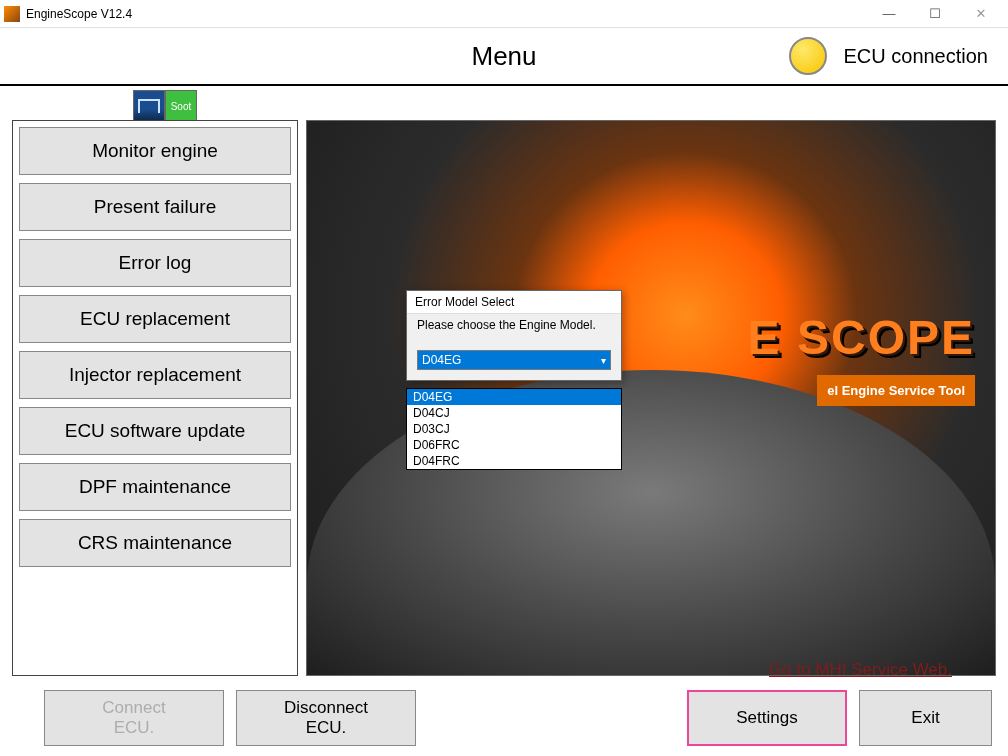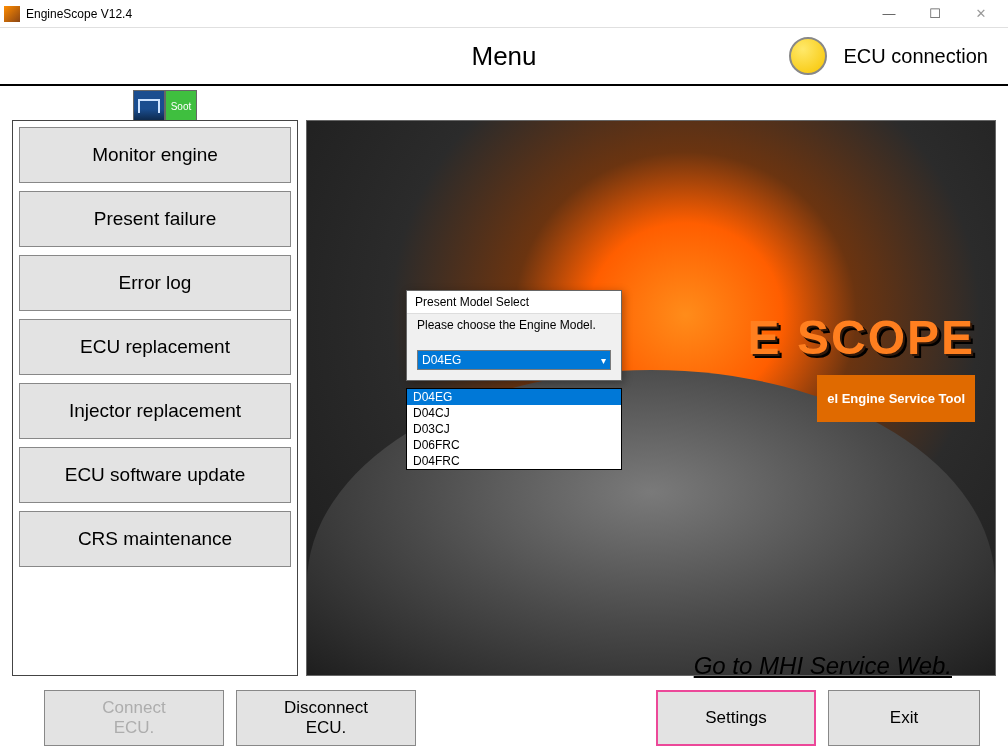--- a/index.html
+++ b/index.html
@@ -25,42 +25,42 @@
 .top-icons .ico { width: 32px; height: 32px; border: 1px solid #666; }
 .top-icons .ico.wave { background: linear-gradient(180deg,#1a4d8f 60%,#0d2748); position: relative; }
 .top-icons .ico.wave::after { content:""; position:absolute; left:4px; right:4px; top:8px; height:12px; border-top:2px solid #cde3ff; border-left:2px solid #cde3ff; border-right:2px solid #cde3ff; }
 .top-icons .ico.soot { background:#3fbf3f; color:#fff; font-size:10px; display:flex; align-items:center; justify-content:center; }
 
 
 .content { position: absolute; top: 120px; left: 12px; right: 12px; bottom: 80px; display: flex; gap: 8px; }
 
 
 .sidebar { width: 286px; border: 1.5px solid #444; padding: 6px; display: flex; flex-direction: column; gap: 8px; background:#fff; }
-.side-btn { height: 56px; background: #e3e3e3; border: 1px solid #888; font-size: 19px; display: flex; align-items: center; justify-content: center; cursor: pointer; }
+.side-btn { height: 48px; background: #e3e3e3; border: 1px solid #888; font-size: 19px; display: flex; align-items: center; justify-content: center; cursor: pointer; }
 
 
 .main-panel { flex:1; border:1px solid #666; position:relative; overflow:hidden; background: radial-gradient(ellipse at 55% 35%, #ff8c1a 0%, #ff5e00 18%, #6b3410 32%, #2b2b2b 55%, #1a1a1a 100%); }
 .main-panel .logo-text { position:absolute; right:20px; top:189px; color:#ff7f1f; font-weight:bold; font-size:48px; letter-spacing:2px; text-shadow:2px 2px 0 #32190a,4px 4px 0 #000; }
-.main-panel .logo-sub { position:absolute; right:20px; top:254px; background:#e06a00; color:#fff; font-size:13px; padding:16px 10px; font-weight:bold;text-align:center; }
+.main-panel .logo-sub { position:absolute; right:20px; top:254px; background:#e06a00; color:#fff; font-size:13px; padding:8px 10px; font-weight:bold;text-align:center; }
 .main-panel .machinery { position:absolute; left:0; right:0; bottom:0; height:55%; background: radial-gradient(ellipse at 50% 40%, #7a7a7a, #4a4a4a, #1e1e1e); border-top-left-radius:50% 70%; border-top-right-radius:50% 70%; }
 
 
 .dialog { position:absolute; left:406px; top:290px; width:216px; background:#f0f0f0; border:1px solid #666; box-shadow:2px 2px 8px rgba(0,0,0,.3); z-index:10; }
 .dialog .dlg-title { font-size:12px; padding:4px 8px; background:#fff; border-bottom:1px solid #ddd; }
 .dialog .dlg-body { padding:4px 10px 10px; }
 .dialog .dlg-msg { font-size:12px; margin-bottom:18px; }
 .dialog .combo { width:100%; height:20px; background:#0078d7; color:#fff; border:1px solid #7a7a7a; font-size:12px; display:flex; align-items:center; justify-content:space-between; padding:0 4px; }
 .dialog .combo .arrow { color:#fff; font-size:10px; }
 .dropdown { position:absolute; left:406px; top:388px; width:216px; background:#fff; border:1px solid #000; z-index:11; }
 .dropdown .opt { font-size:12px; padding:1px 6px; height:16px; line-height:14px; cursor:pointer; }
 .dropdown .opt.selected { background:#0078d7; color:#fff; }
 
 
 .footer-link { position:absolute; right:56px; bottom:76px; }
-.footer-link a { color:#000000; text-decoration:underline; font-size:24px;font-style:italic; }
+.footer-link a { color:#7f1d1d; text-decoration:underline; font-size:17px; }
 
 .bottom-bar { position:absolute; left:12px; right:12px; bottom:10px; height:56px; display:flex; align-items:stretch; }
 .bottom-bar .btm-btn { width:180px; height:56px; border:1px solid #888; background:#e3e3e3; font-size:17px; display:flex; align-items:center; justify-content:center; text-align:center; line-height:1.2; margin-right:12px; cursor:pointer; }
 .bottom-bar .btm-btn.disabled { color:#adadad; cursor:default; }
 .bottom-bar .spacer { flex:1; }
 .bottom-bar .btm-btn.accent { border:2px solid #ec4899; }
 </style>
 </head>
 <body>
 
@@ -88,31 +88,32 @@
 </div>
 
 <div class="content">
   <div class="sidebar">
     <div class="side-btn">Monitor engine</div>
     <div class="side-btn">Present failure</div>
     <div class="side-btn">Error log</div>
     <div class="side-btn">ECU replacement</div>
     <div class="side-btn">Injector replacement</div>
     <div class="side-btn">ECU software update</div>
+    <div class="side-btn">DPF maintenance</div>
     <div class="side-btn">CRS maintenance</div>
   </div>
   <div class="main-panel">
     <div class="machinery"></div>
     <div class="logo-text">E SCOPE</div>
     <div class="logo-sub">el  Engine Service Tool</div>
   </div>
 </div>
 
 <div class="dialog">
-  <div class="dlg-title">Present Model Select</div>
+  <div class="dlg-title">Error Model Select</div>
   <div class="dlg-body">
     <div class="dlg-msg">Please choose the Engine Model.</div>
     <div class="combo">
       <span>D04EG</span>
       <span class="arrow">▾</span>
     </div>
   </div>
 </div>
 <div class="dropdown">
   <div class="opt selected">D04EG</div>
@@ -126,14 +127,14 @@
   <a href="#">Go to MHI Service Web.</a>
 </div>
 
 <div class="bottom-bar">
   <div class="btm-btn disabled" style="white-space:pre-line;margin-left:32px;">Connect
 ECU.</div>
   <div class="btm-btn" style="white-space:pre-line;">Disconnect
 ECU.</div>
   <div class="spacer"></div>
   <div class="btm-btn accent" style="width:160px;">Settings</div>
-  <div class="btm-btn" style="width:152px; margin-right:16px;">Exit</div>
+  <div class="btm-btn" style="width:133px; margin-right:4px;">Exit</div>
 </div>
 
 </body></html>

